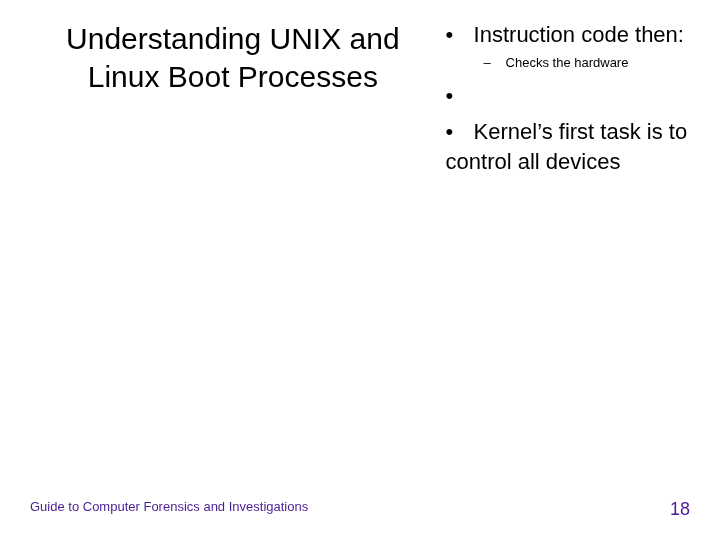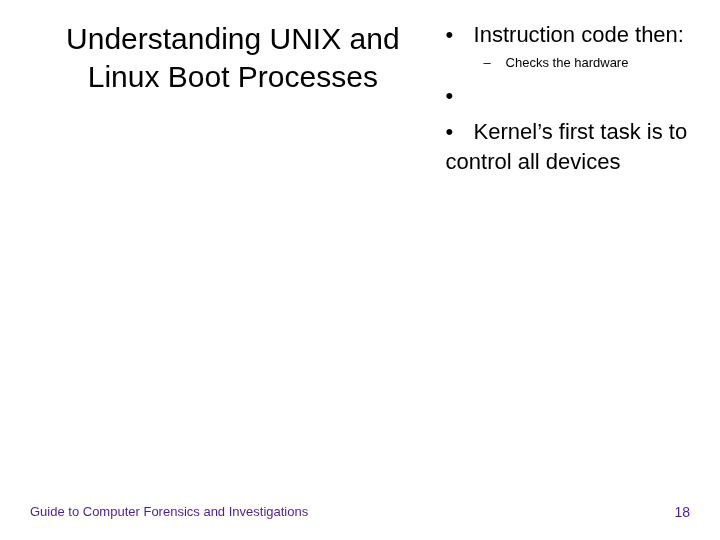--- a/index.html
+++ b/index.html
@@ -7,21 +7,21 @@
   .slide { width: 720px; height: 540px; padding: 20px 30px 20px 30px; position: relative; display: flex; }
   .title { font-size: 30px; font-weight: 400; text-align: center; margin: 0 20px 30px 20px; line-height: 1.25; }
   .content { flex: 1 1 auto; padding-left: 10px; }
   ul.level1 { list-style: none; font-size: 22px; line-height: 1.35; }
   ul.level1 > li { margin-bottom: 6px; }
   ul.level1 > li::before { content: "•"; display: inline-block; width: 28px; text-align: left; margin-left: 0; }
   ul.level2 { list-style: none; font-size: 13px; margin: 4px 0 10px 38px; line-height: 1.35; }
   ul.level2 > li { margin-bottom: 2px; }
   ul.level2 > li::before { content: "–"; display: inline-block; width: 22px; }
   .footer { position: absolute; bottom: 20px; left: 30px; right: 30px; display: flex; justify-content: space-between; font-size: 13px; color: #4c1d95; }
-  .page-num { font-size: 14px; }
+  .page-num { font-size: 18px; }
 </style>
 </head>
 <body>
 
 <div class="slide">
 
   <h1 class="title">Understanding UNIX and Linux Boot Processes</h1>
 
   <div class="content">
     <ul class="level1">

